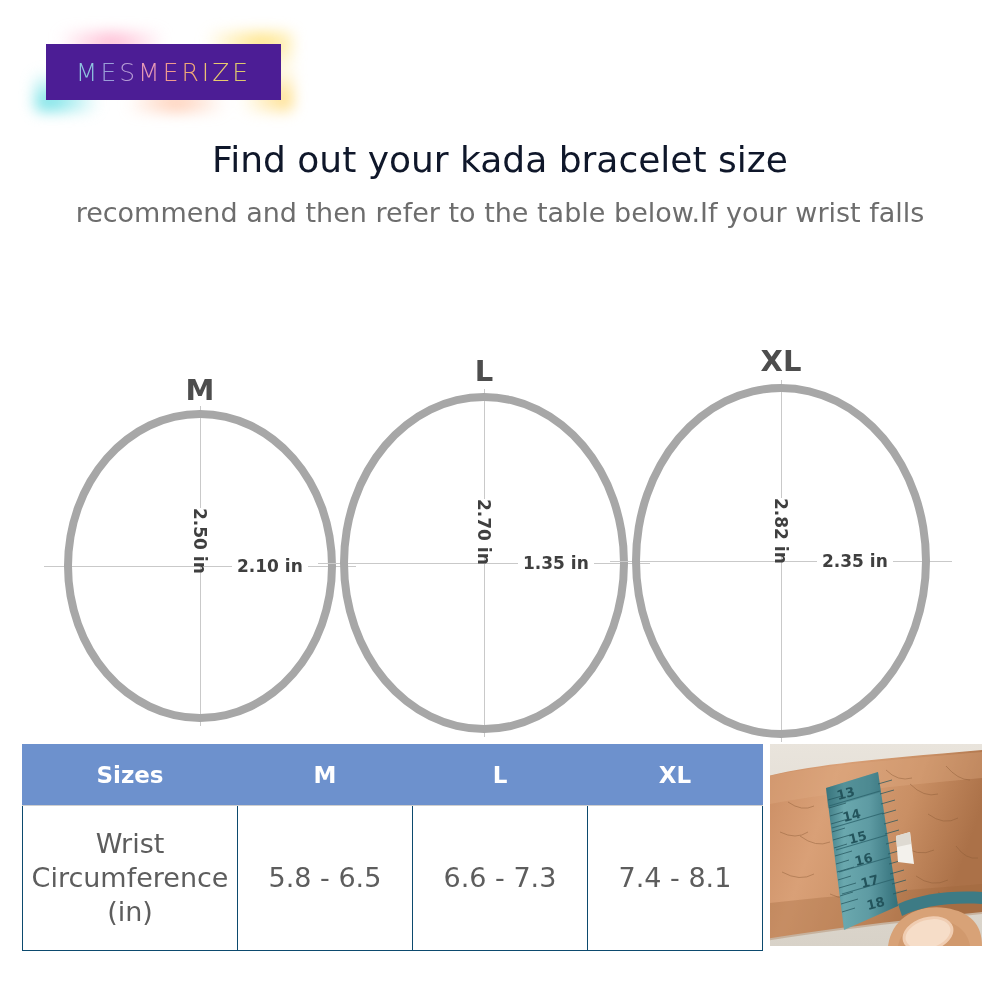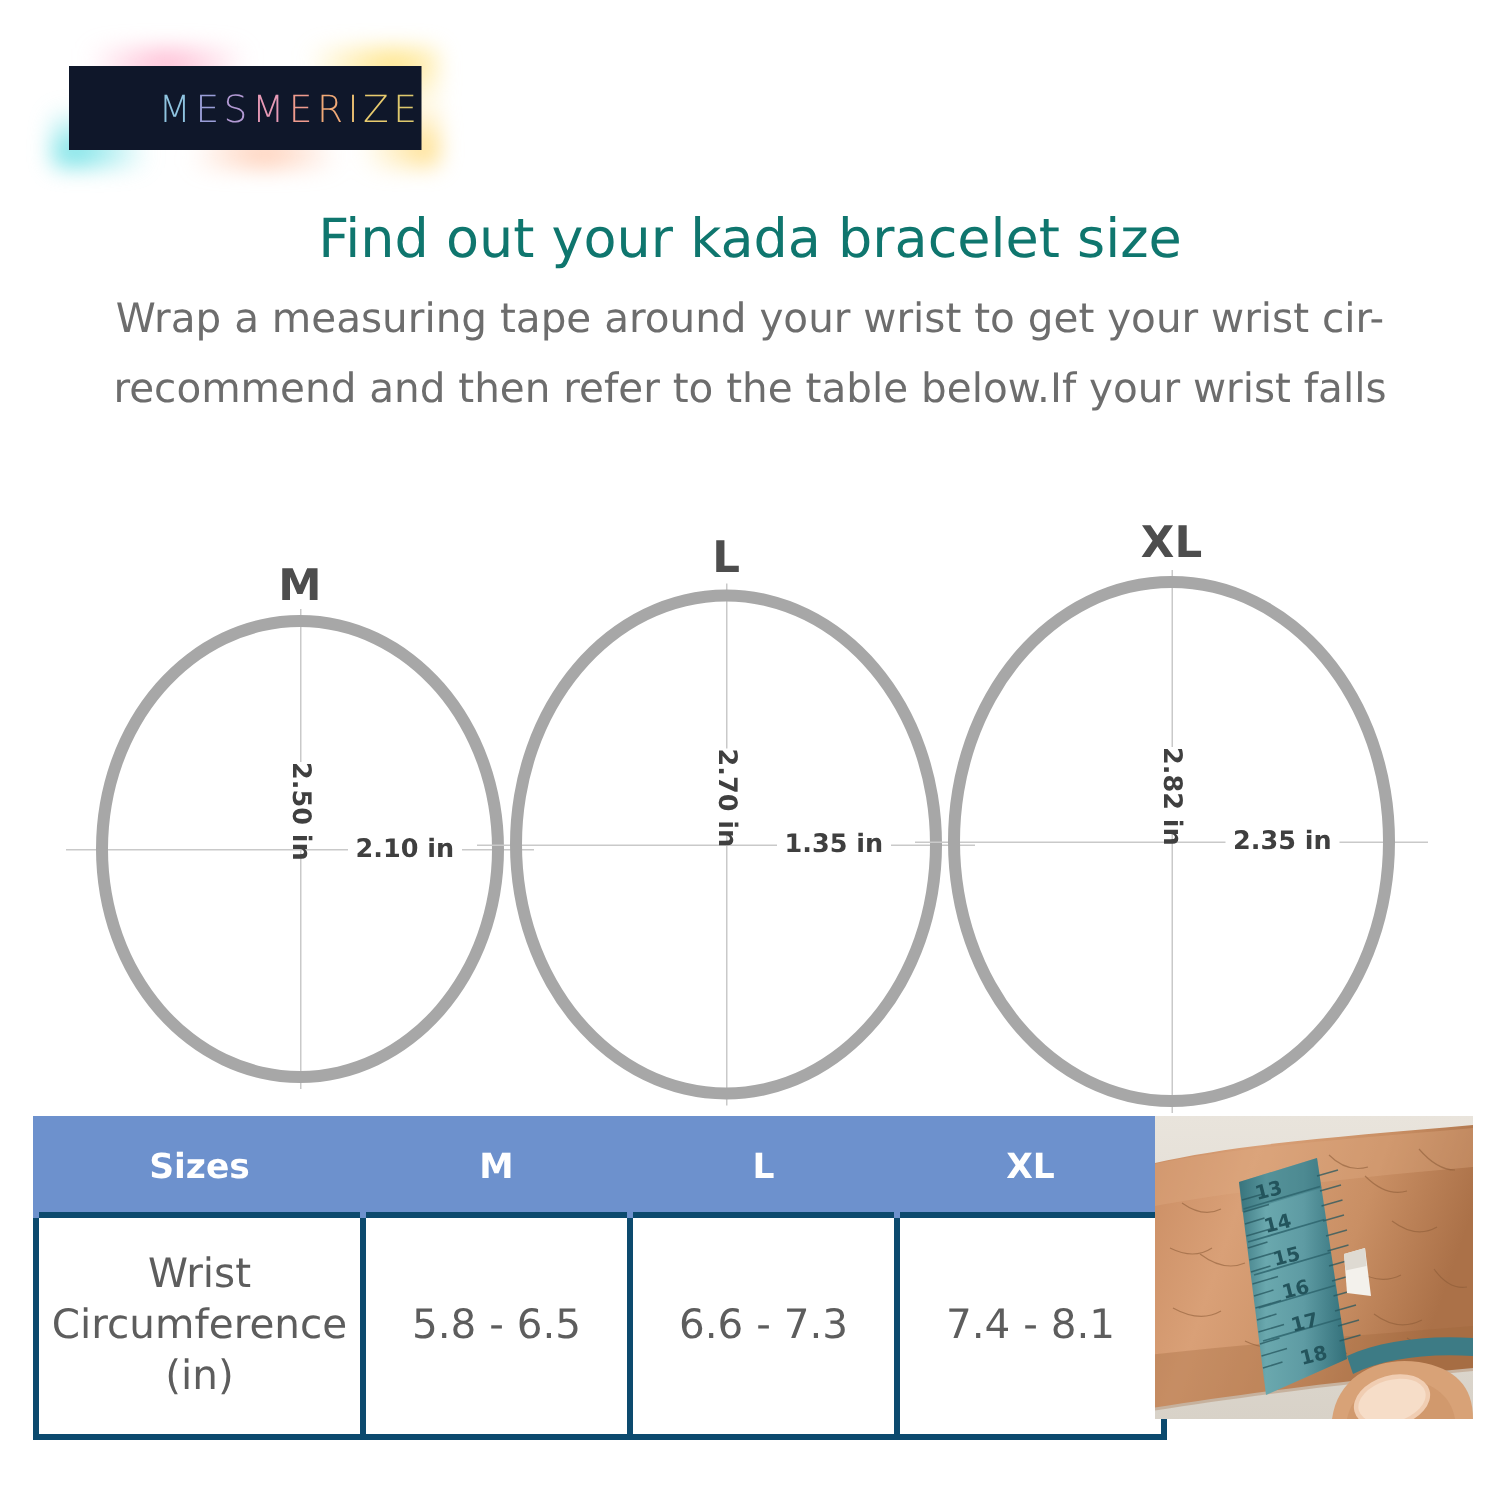--- a/index.html
+++ b/index.html
@@ -37,24 +37,24 @@
       radial-gradient(ellipse 75px 48px at 30% 8%,  rgba(255,170,200,.80), rgba(255,170,200,0) 72%),
       radial-gradient(ellipse 70px 46px at 55% 96%, rgba(255,185,150,.75), rgba(255,185,150,0) 72%),
       radial-gradient(ellipse 80px 50px at 88% 10%, rgba(255,225,120,.90), rgba(255,225,120,0) 72%),
       radial-gradient(ellipse 70px 48px at 99% 85%, rgba(255,215,110,.85), rgba(255,215,110,0) 72%);
     filter: blur(7px);
   }
   .logo-box {
     position: absolute;
     left: 0; top: 0;
     width: 235px; height: 56px;
-    background: #0f172a;
+    background: #4c1d95;
     display: flex;
     align-items: center;
-    justify-content: flex-end;
+    justify-content: center;
   }
   .logo-text {
     font-family: "DejaVu Sans", "Liberation Sans", sans-serif;
     font-size: 25px;
     font-weight: 300;
     letter-spacing: 3px;
     white-space: nowrap;
   }
   .logo-text span { display: inline-block; }
   .lt0 { color: #8fc4e0; }
@@ -81,21 +81,21 @@
   
   .intro {
     position: absolute;
     left: 0; top: 138px;
     width: 1000px;
     text-align: center;
   }
   .intro-heading {
     font-size: 36px;
     font-weight: 400;
-    color: #0f766e;
+    color: #0f172a;
     letter-spacing: 0px;
     line-height: 1.2;
     margin: 0 0 8px 0;
   }
   .intro-body {
     margin: 0 auto;
     width: 910px;
     font-size: 27px;
     font-weight: 400;
     color: #6d6d6d;
@@ -156,21 +156,21 @@
 
   
   .size-table {
     position: absolute;
     left: 22px; top: 744px;
     width: 730px;
     border-collapse: collapse;
     table-layout: fixed;
   }
   .size-table th, .size-table td {
-    border: 4px solid #0c4a6e;
+    border: 1px solid #0c4a6e;
     text-align: center;
     vertical-align: middle;
   }
   .size-table thead th {
     background: #6d91cd;
     color: #ffffff;
     font-size: 23px;
     font-weight: 700;
     height: 58px;
     border-color: #6d91cd;
@@ -209,21 +209,20 @@
         <span class="lt0">M</span><span class="lt1">E</span><span class="lt2">S</span><span class="lt3">M</span><span class="lt4">E</span><span class="lt5">R</span><span class="lt6">I</span><span class="lt7">Z</span><span class="lt8">E</span>
       </div>
     </div>
   </div>
 
 </div>
 
 <div class="intro">
   <h1 class="intro-heading">Find out your kada bracelet size</h1>
   <div class="intro-body">
-    <div>Wrap a measuring tape around your wrist to get your wrist cir-</div>
     <div>recommend and then refer to the table below.If your wrist falls</div>
   </div>
 </div>
 
 <div class="ovals">
 
   <div class="oval-group" style="left:64px; top:65px; width:272px; height:312px;">
     <div class="oval-label" style="top:-37px;">M</div>
     <div class="cross-v" style="left:136px; top:-4px; height:320px;"></div>
     <div class="cross-h" style="left:-20px; top:156px; width:312px;"></div>

